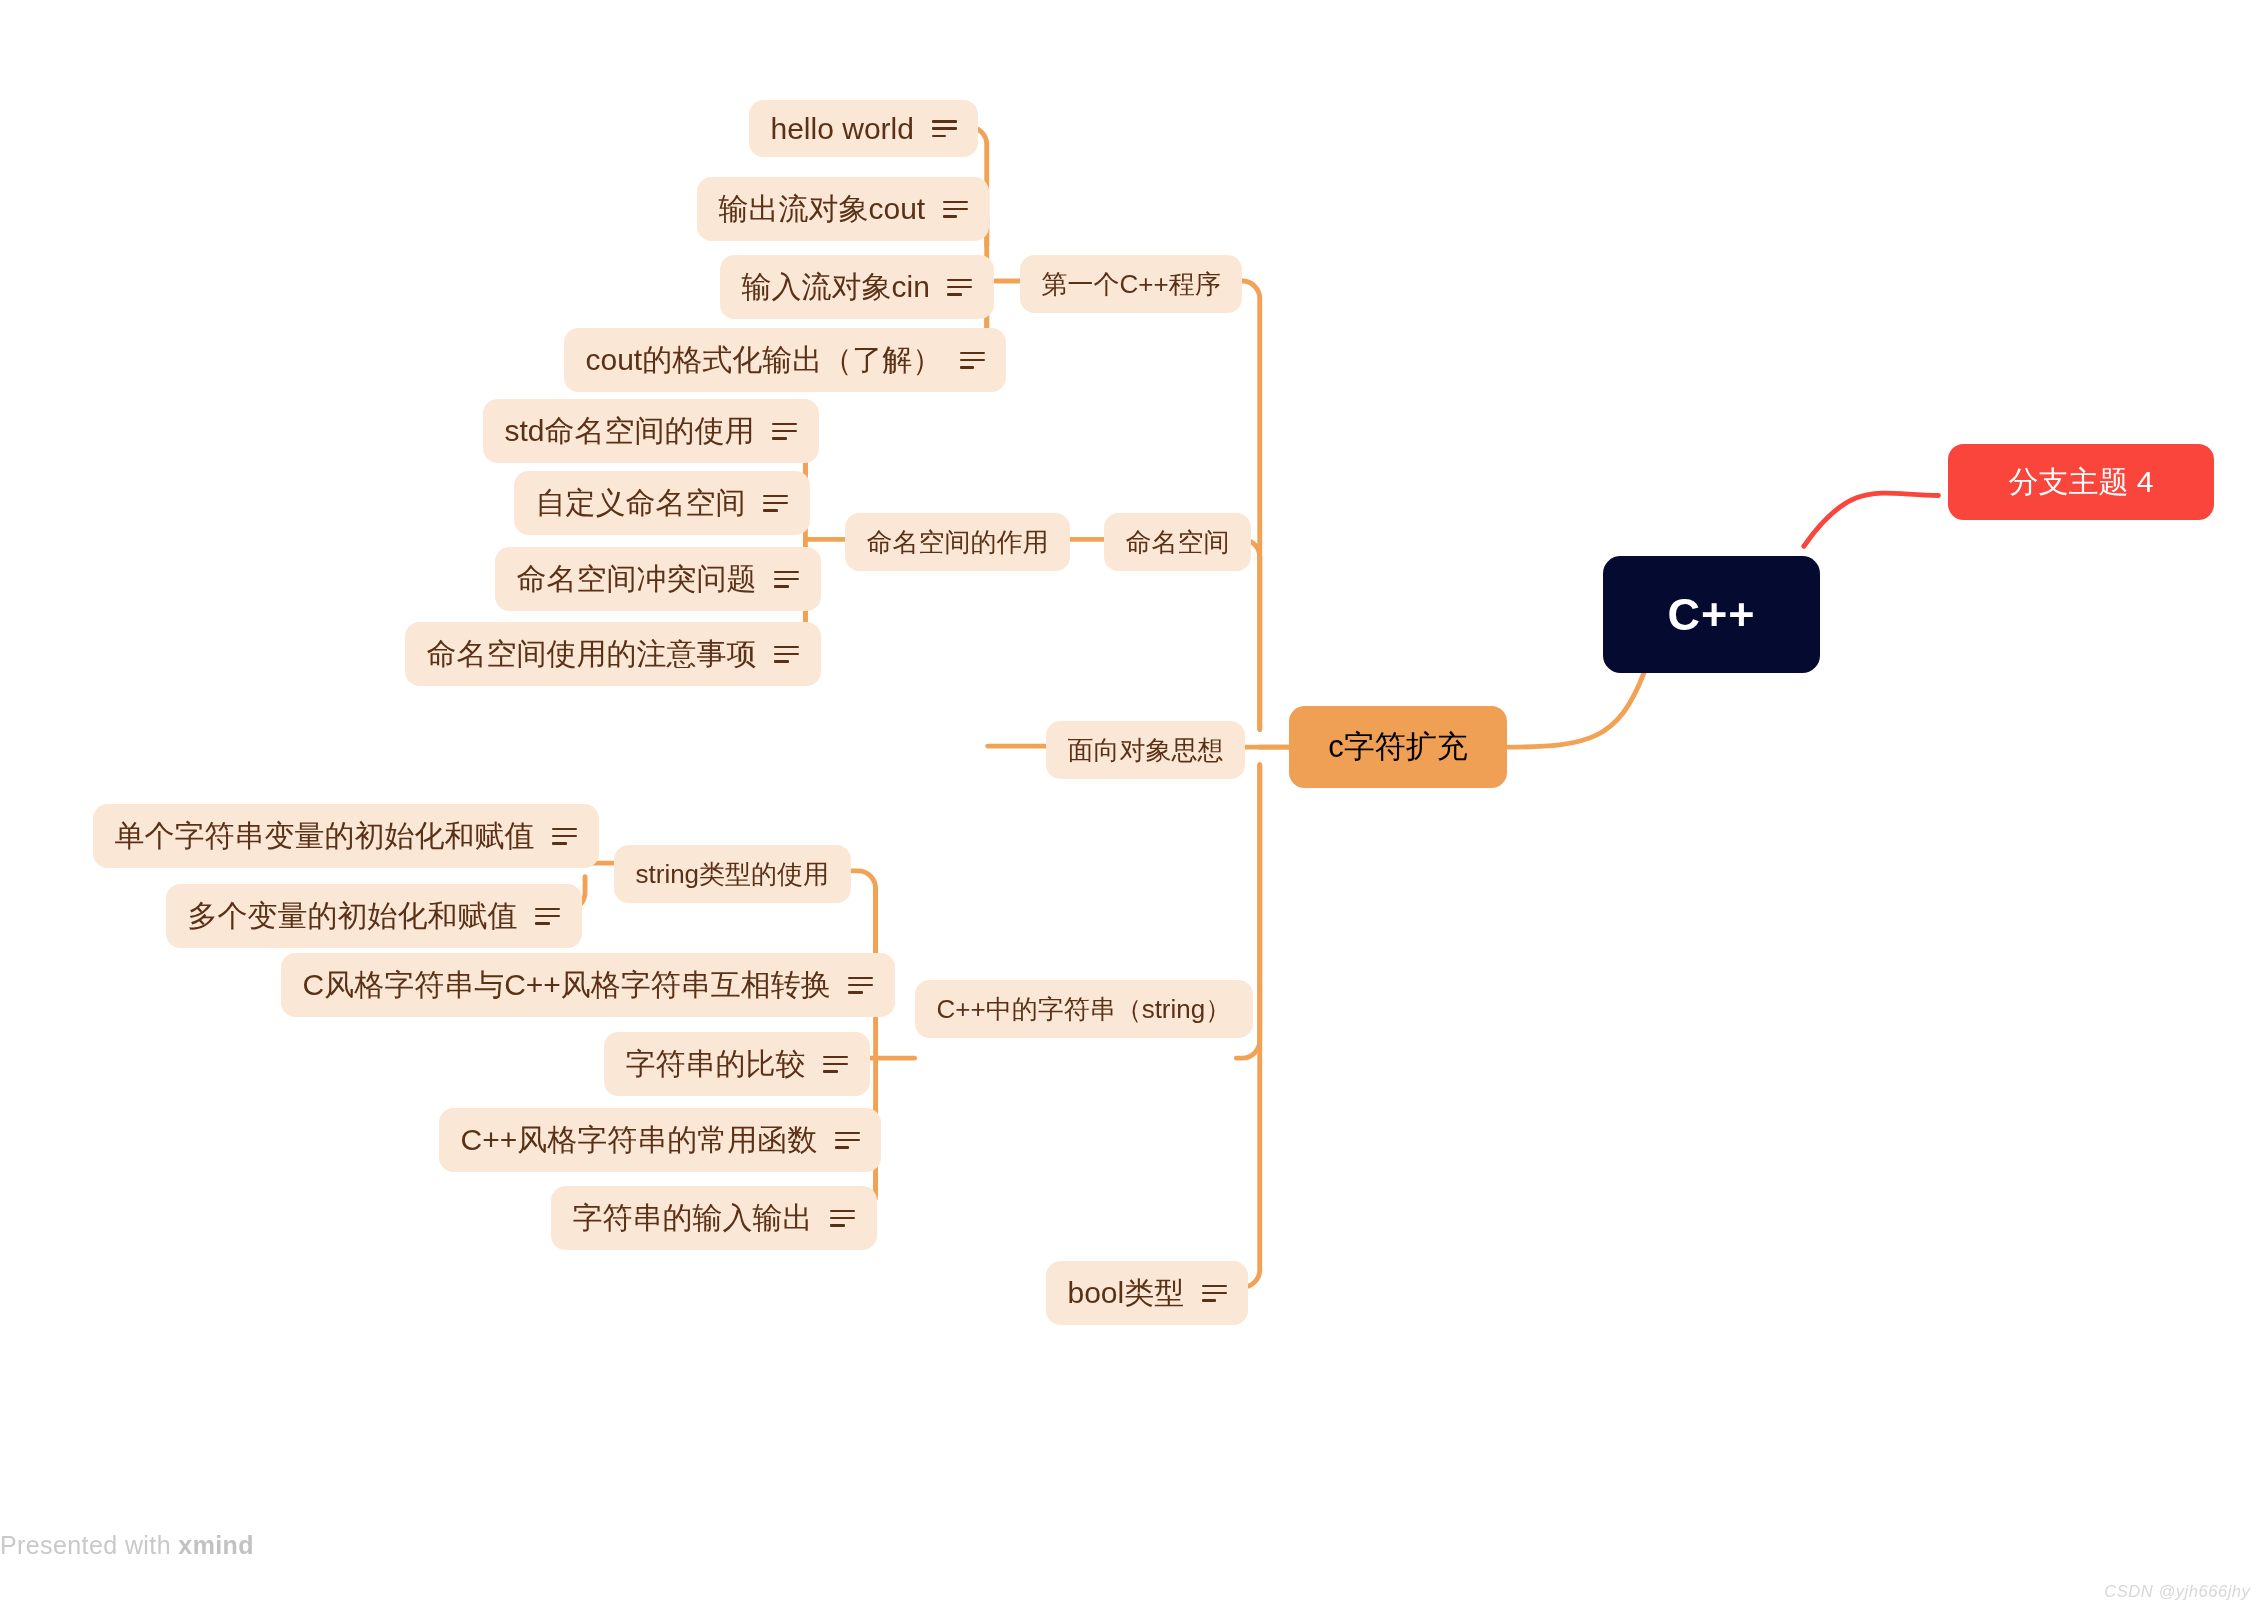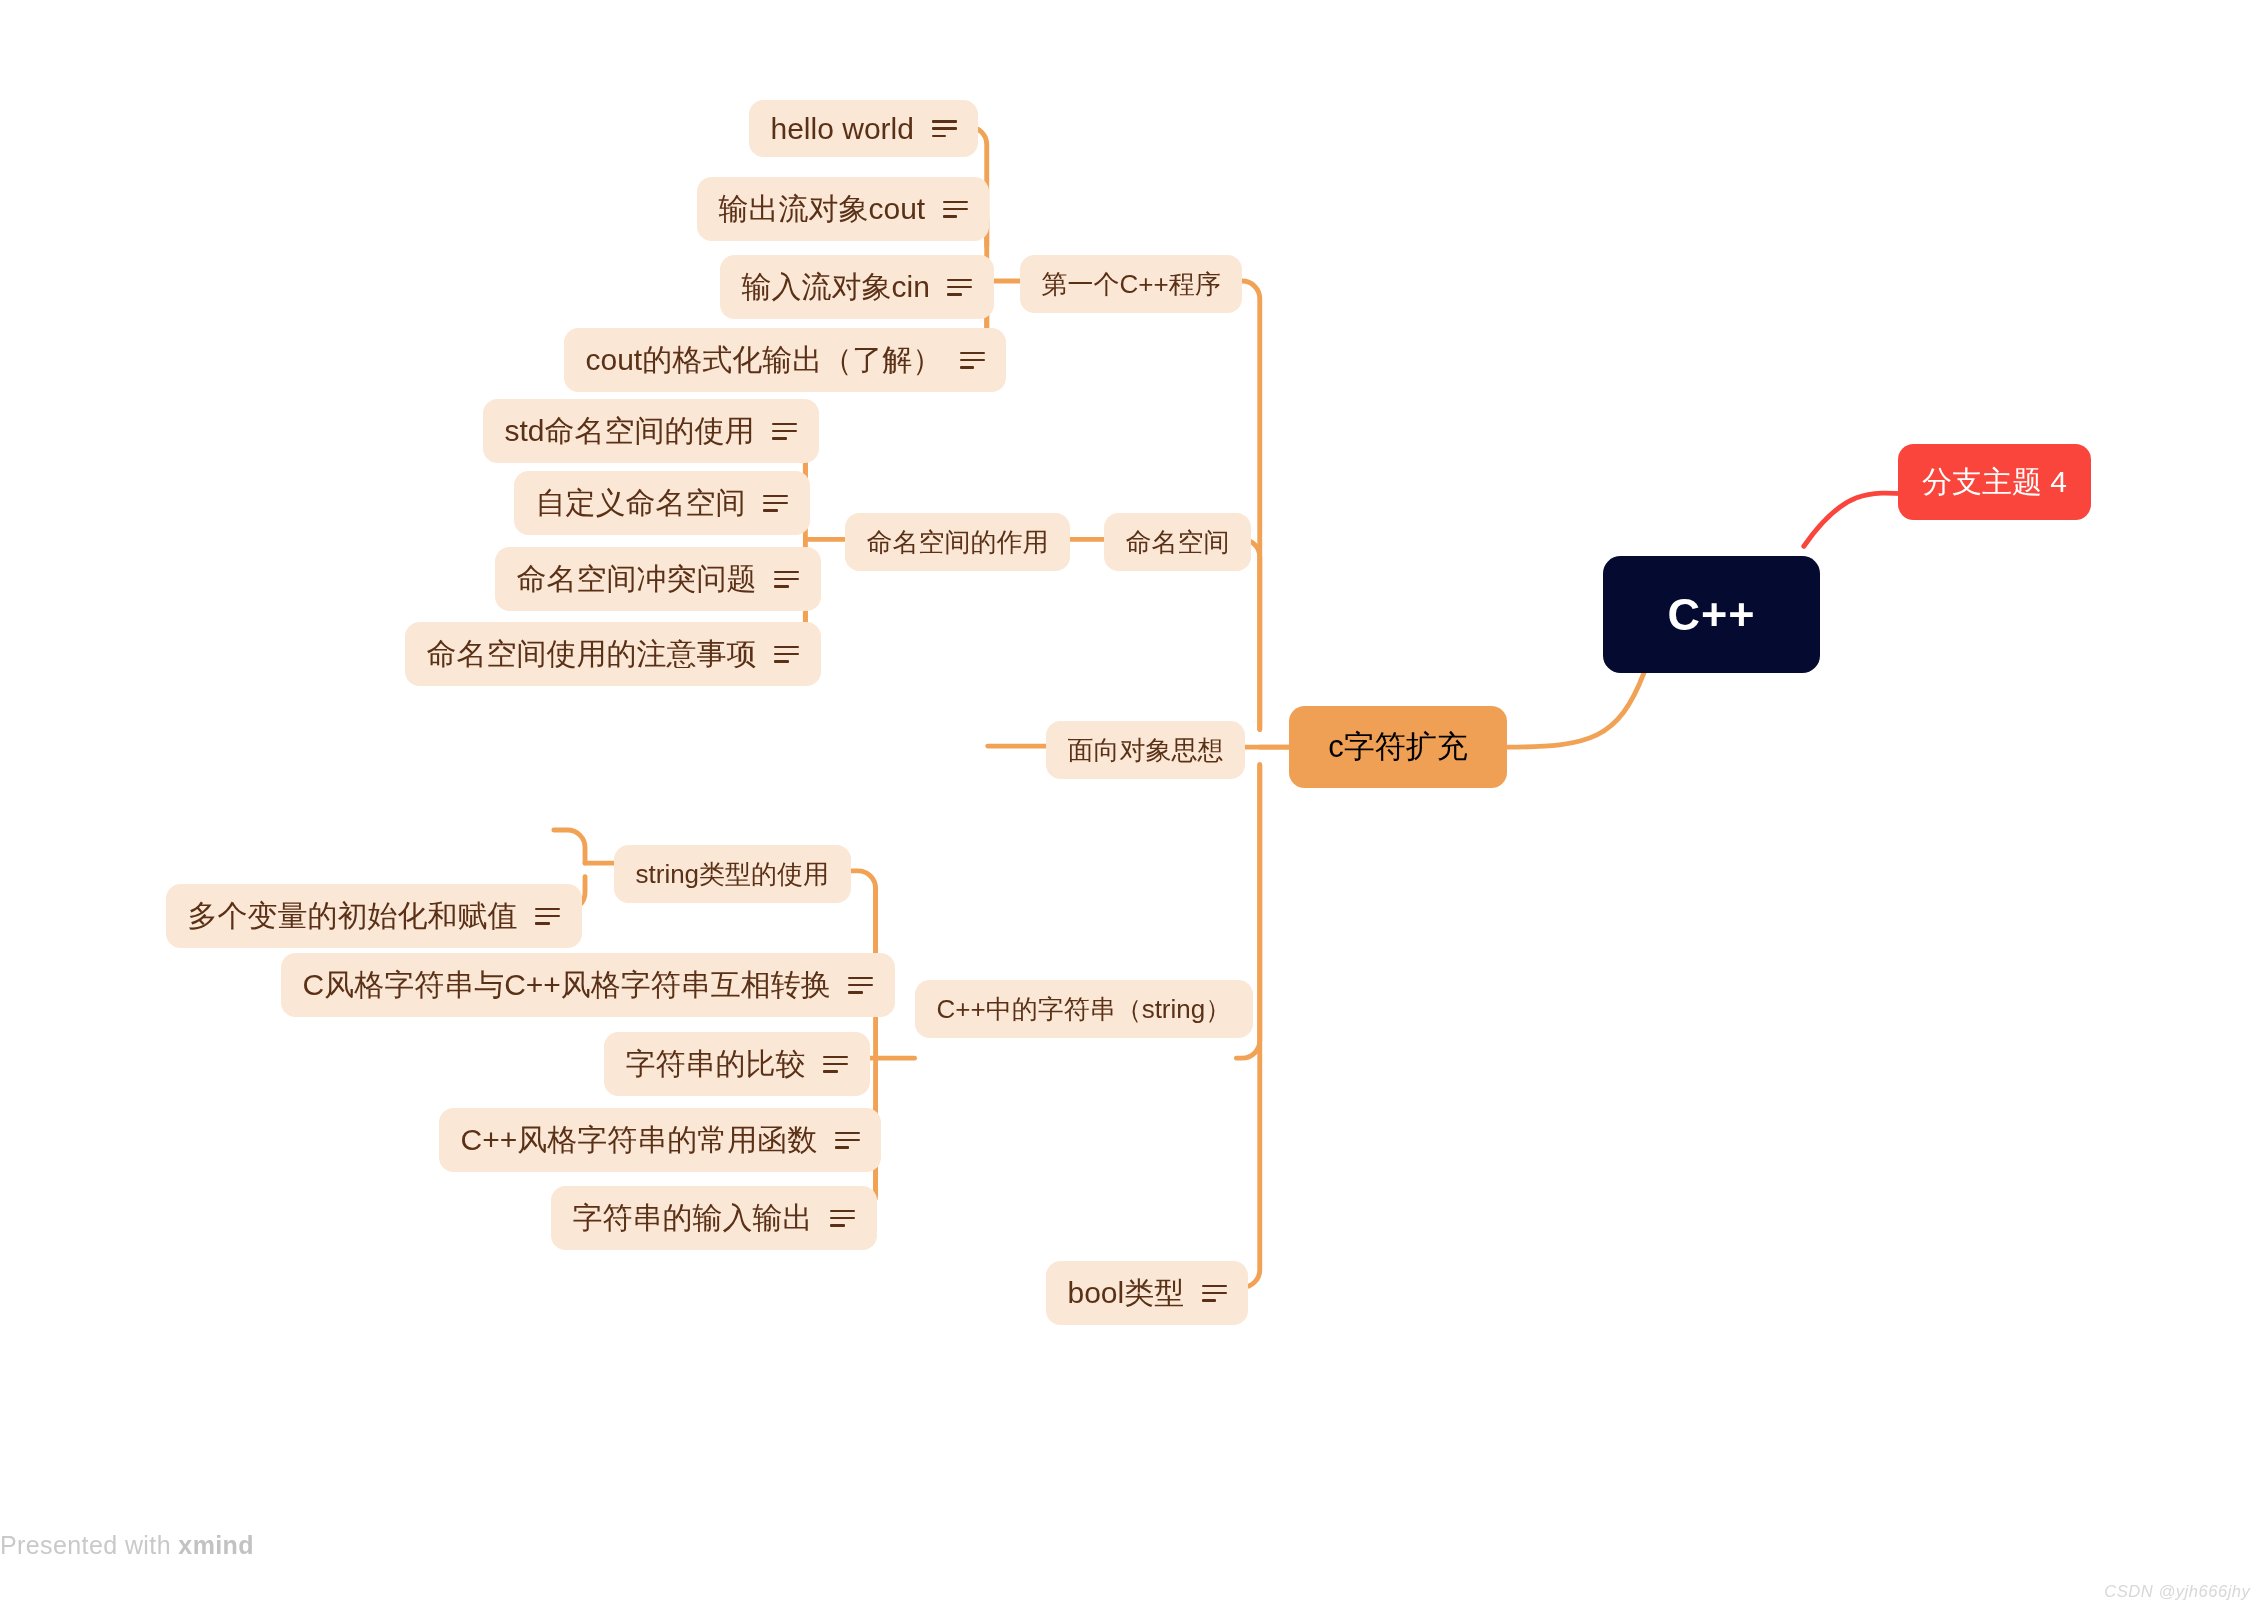--- a/index.html
+++ b/index.html
@@ -262,20 +262,28 @@
 
   <div class="node branch" style="left:1104px; top:513px;">
     <span class="label">命名空间</span>
   </div>
 
 
   <div class="node branch" style="left:1046px; top:721px;">
     <span class="label">面向对象思想</span>
   </div>
 
+  <div class="node leaf" style="left:93px; top:804px;">
+    <span class="label">单个字符串变量的初始化和赋值</span>
+    <span class="notes-icon">
+        <span></span>
+        <span></span>
+        <span></span>
+      </span>
+  </div>
 
   <div class="node leaf" style="left:166px; top:884px;">
     <span class="label">多个变量的初始化和赋值</span>
     <span class="notes-icon">
         <span></span>
         <span></span>
         <span></span>
       </span>
   </div>
 
@@ -333,21 +341,21 @@
   </div>
 
   <div class="node main" style="left:1289px; top:706px; width:218px; height:82px;">
     <span class="label">c字符扩充</span>
   </div>
 
   <div class="node root" style="left:1603px; top:556px; width:217px; height:117px;">
     <span class="label">C++</span>
   </div>
 
-  <div class="node redtopic" style="left:1898px; top:444px; width:193px; height:76px;">
+  <div class="node redtopic" style="left:1948px; top:444px; width:266px; height:76px;">
     <span class="label">分支主题 4</span>
   </div>
 
   <div id="xmind-credit">
     <span>Presented with </span><span class="brand">xmind</span>
   </div>
 
   <div id="csdn-watermark">CSDN @yjh666jhy</div>
 
 </div>

